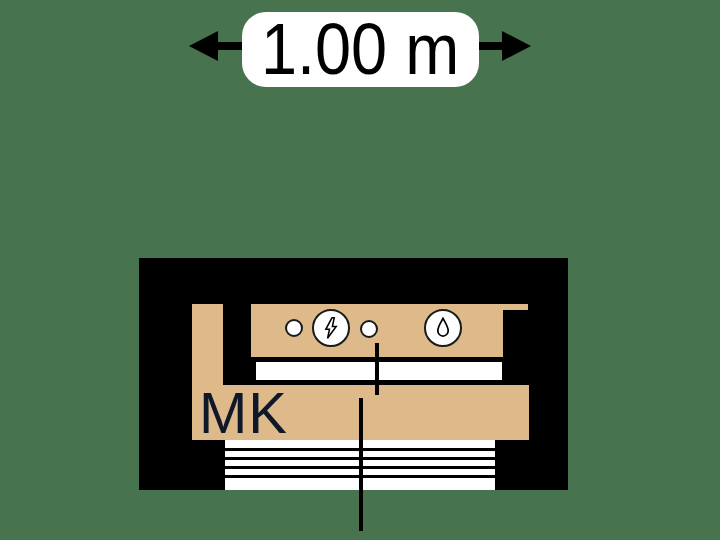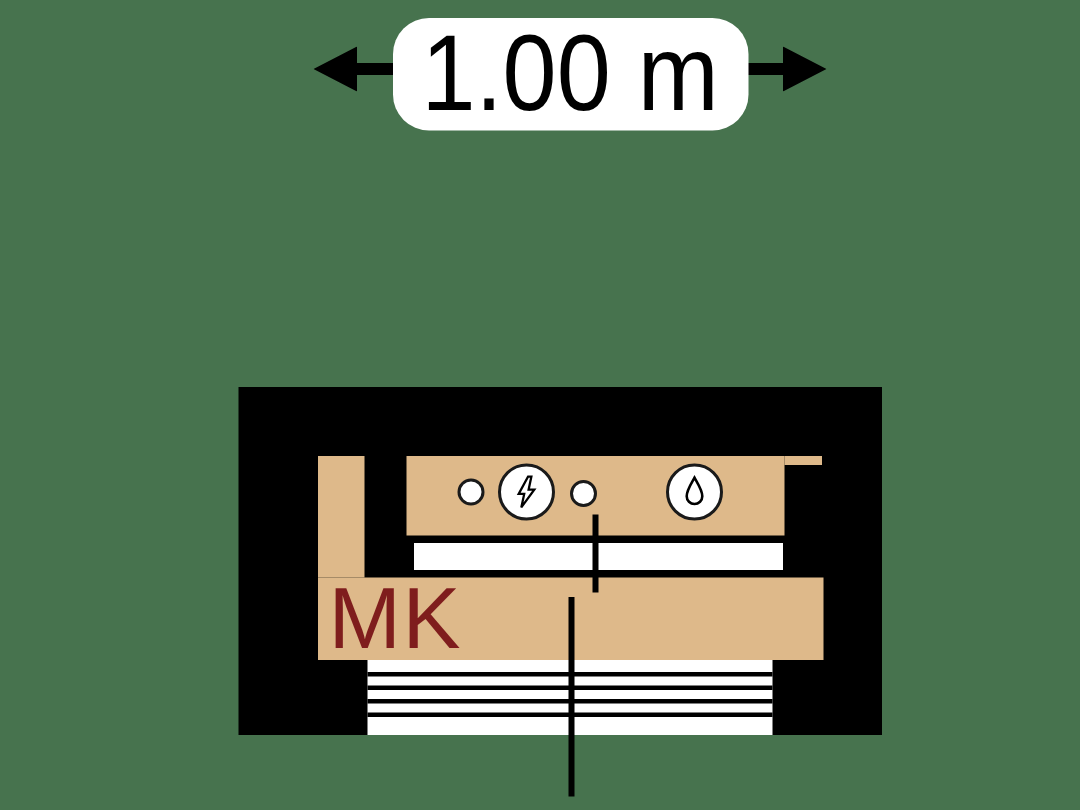--- a/index.html
+++ b/index.html
@@ -1,36 +1,36 @@
 <!DOCTYPE html>
 <html><head>
 <meta charset="utf-8">
 <style>
   html,body{margin:0;padding:0;}
   body{background:#47734E;font-family:"Liberation Sans",sans-serif;}
-  .stage{position:relative;width:568px;height:540px;background:#47734E;overflow:hidden;margin-left:20px;}
+  .stage{position:relative;width:568px;height:540px;background:#47734E;overflow:hidden;}
   .abs{position:absolute;}
 
   
   .dim-pill{left:242px;top:12px;width:237px;height:75px;background:#FFFFFF;border-radius:24px;
             display:flex;align-items:center;justify-content:center;}
   .dim-text{font-size:72px;color:#000;transform:scaleX(0.9);white-space:pre;line-height:75px;}
   .dim-arrow{fill:#000;}
   .dim-arrow-left{left:189px;top:31px;}
   .dim-arrow-right{left:475px;top:31px;}
 
   
   .frame{left:139px;top:258px;width:443px;height:232px;background:#000;}
   .wood{background:#DEB98A;}
   .col-left{left:53px;top:46px;width:31px;height:81px;}
   .beam-top{left:112px;top:46px;width:252px;height:53px;}
   .beam-lip{left:364px;top:46px;width:25px;height:6px;}
   .panel-strip{left:117px;top:104px;width:246px;height:18px;background:#FFFFFF;}
   .beam-mk{left:53px;top:127px;width:337px;height:55px;}
-  .mk-text{position:absolute;left:7px;top:-1px;font-size:58px;line-height:57px;color:#7f1d1d;letter-spacing:1px;}
+  .mk-text{position:absolute;left:7px;top:-1px;font-size:58px;line-height:57px;color:#0f172a;letter-spacing:1px;}
   .layer-stack{left:86px;top:182px;width:270px;height:50px;background:#FFFFFF;}
   .layer-line{position:absolute;left:0;width:100%;height:3px;background:#000;}
 
   .badge{position:absolute;background:#FFFFFF;border:2.5px solid #1a1a1a;border-radius:50%;
          box-sizing:border-box;display:flex;align-items:center;justify-content:center;}
   .port{position:absolute;background:#FFFFFF;border:2px solid #1a1a1a;border-radius:50%;box-sizing:border-box;}
   .port-1{left:146px;top:61px;width:18px;height:18px;}
   .badge-elec{left:173px;top:51px;width:38px;height:38px;}
   .port-2{left:221px;top:62px;width:18px;height:18px;}
   .badge-water{left:285px;top:51px;width:38px;height:38px;}

